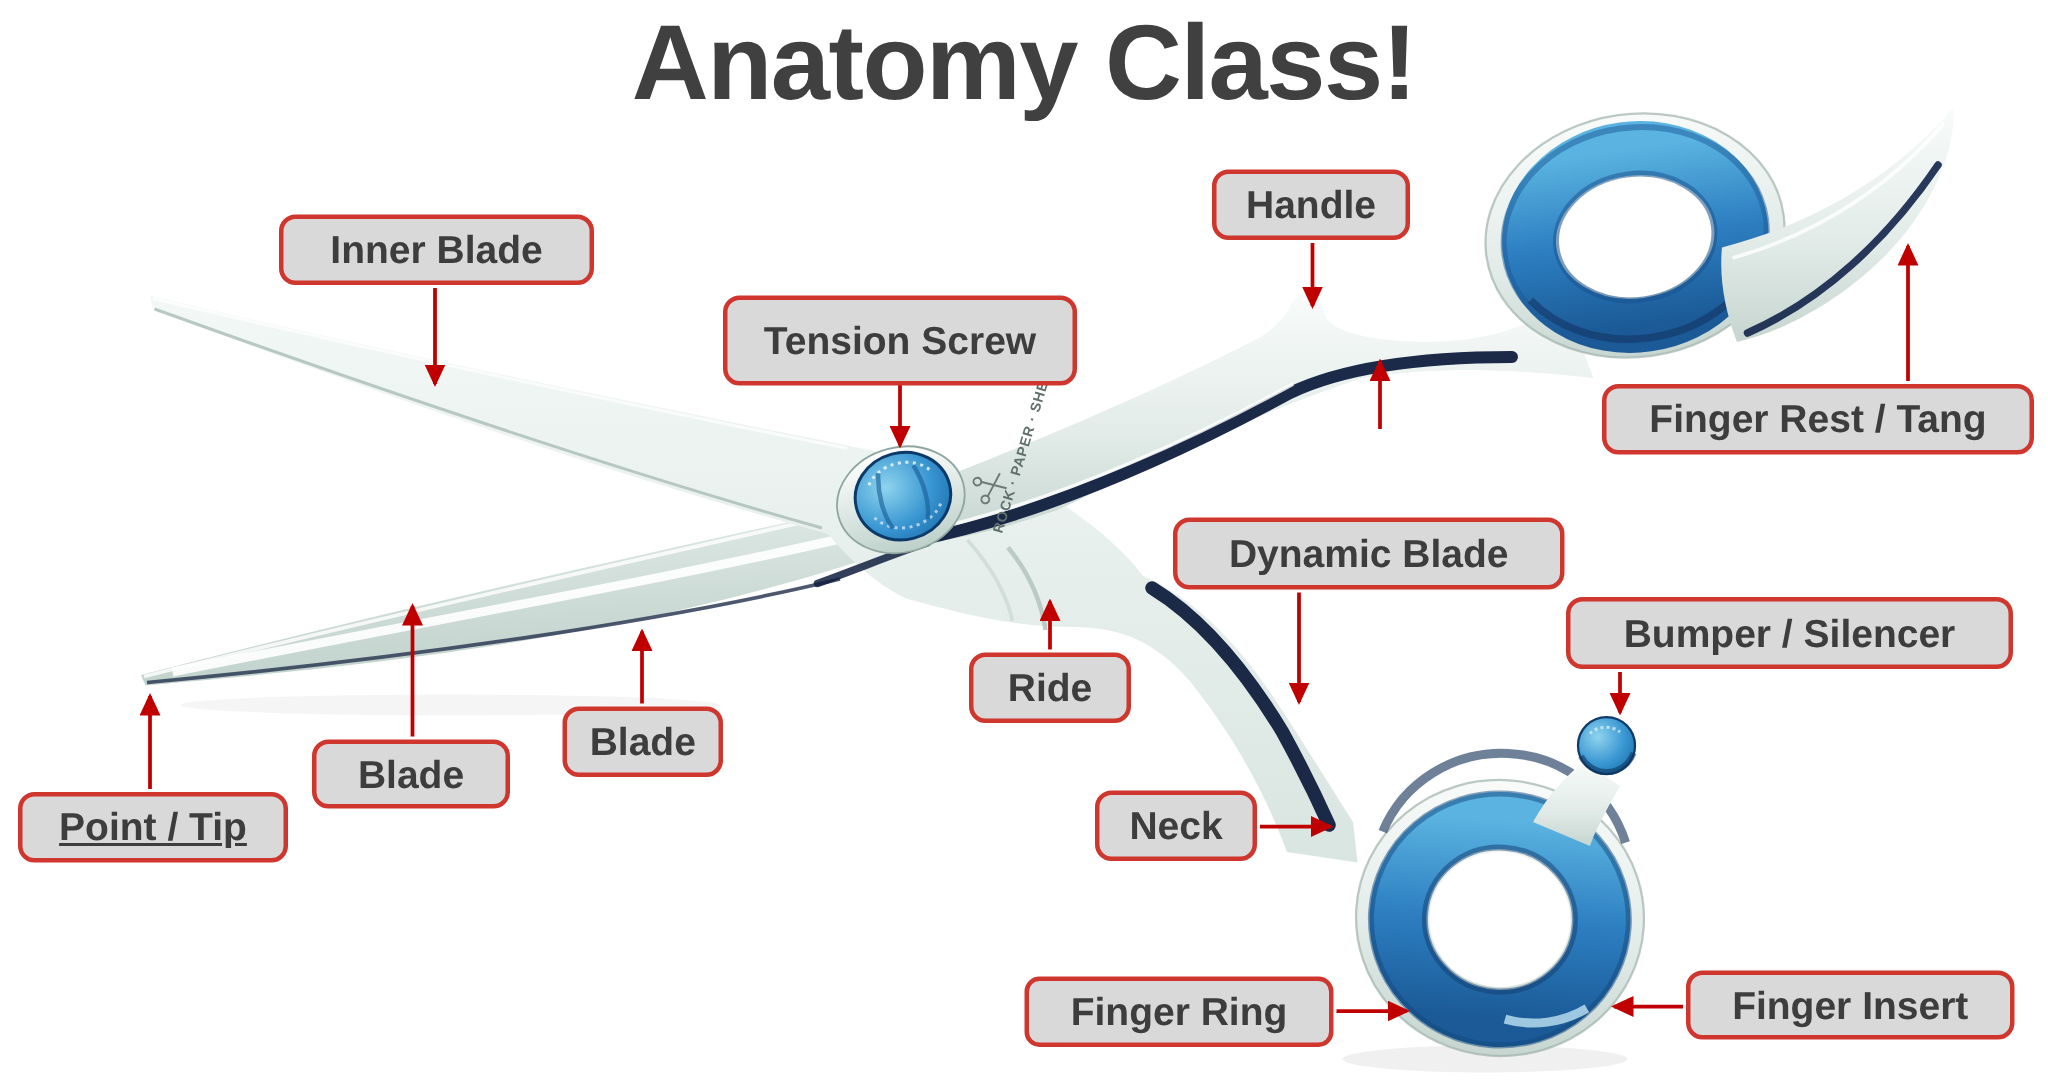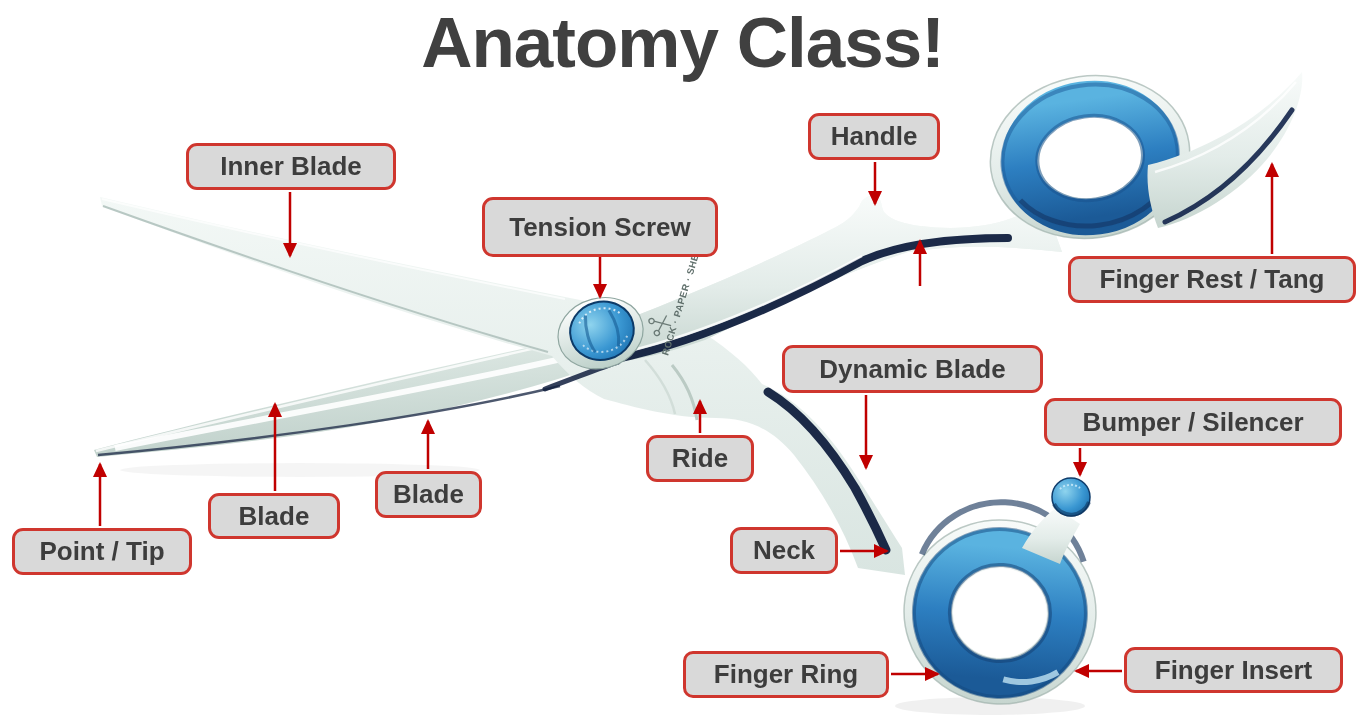--- a/index.html
+++ b/index.html
@@ -174,16 +174,16 @@
 <div class="label" style="left: 186px; top: 143px; width: 210px; height: 47px;">Inner Blade</div>
     <div class="label" style="left: 482px; top: 197px; width: 236px; height: 60px; text-align: center;">Tension Screw</div>
     <div class="label" style="left: 808px; top: 113px; width: 132px; height: 47px;">Handle</div>
     <div class="label" style="left: 1068px; top: 256px; width: 288px; height: 47px;">Finger Rest / Tang</div>
     <div class="label" style="left: 782px; top: 345px; width: 261px; height: 48px;">Dynamic Blade</div>
     <div class="label" style="left: 1044px; top: 398px; width: 298px; height: 48px;">Bumper / Silencer</div>
     <div class="label" style="left: 646px; top: 435px; width: 108px; height: 47px; text-align: center;">Ride</div>
     <div class="label" style="left: 730px; top: 527px; width: 108px; height: 47px;">Neck</div>
     <div class="label" style="left: 375px; top: 471px; width: 107px; height: 47px;">Blade</div>
     <div class="label" style="left: 208px; top: 493px; width: 132px; height: 46px;">Blade</div>
-    <div class="label" style="left: 12px; top: 528px; width: 180px; height: 47px;">Point / Tip</div>
+    <div class="label" style="left: 12px; top: 528px; width: 180px; height: 47px; text-decoration: underline;">Point / Tip</div>
     <div class="label" style="left: 683px; top: 651px; width: 206px; height: 47px; border-radius: 10px;">Finger Ring</div>
     <div class="label" style="left: 1124px; top: 647px; width: 219px; height: 46px;">Finger Insert</div>
   </div>
 
 </body></html>

